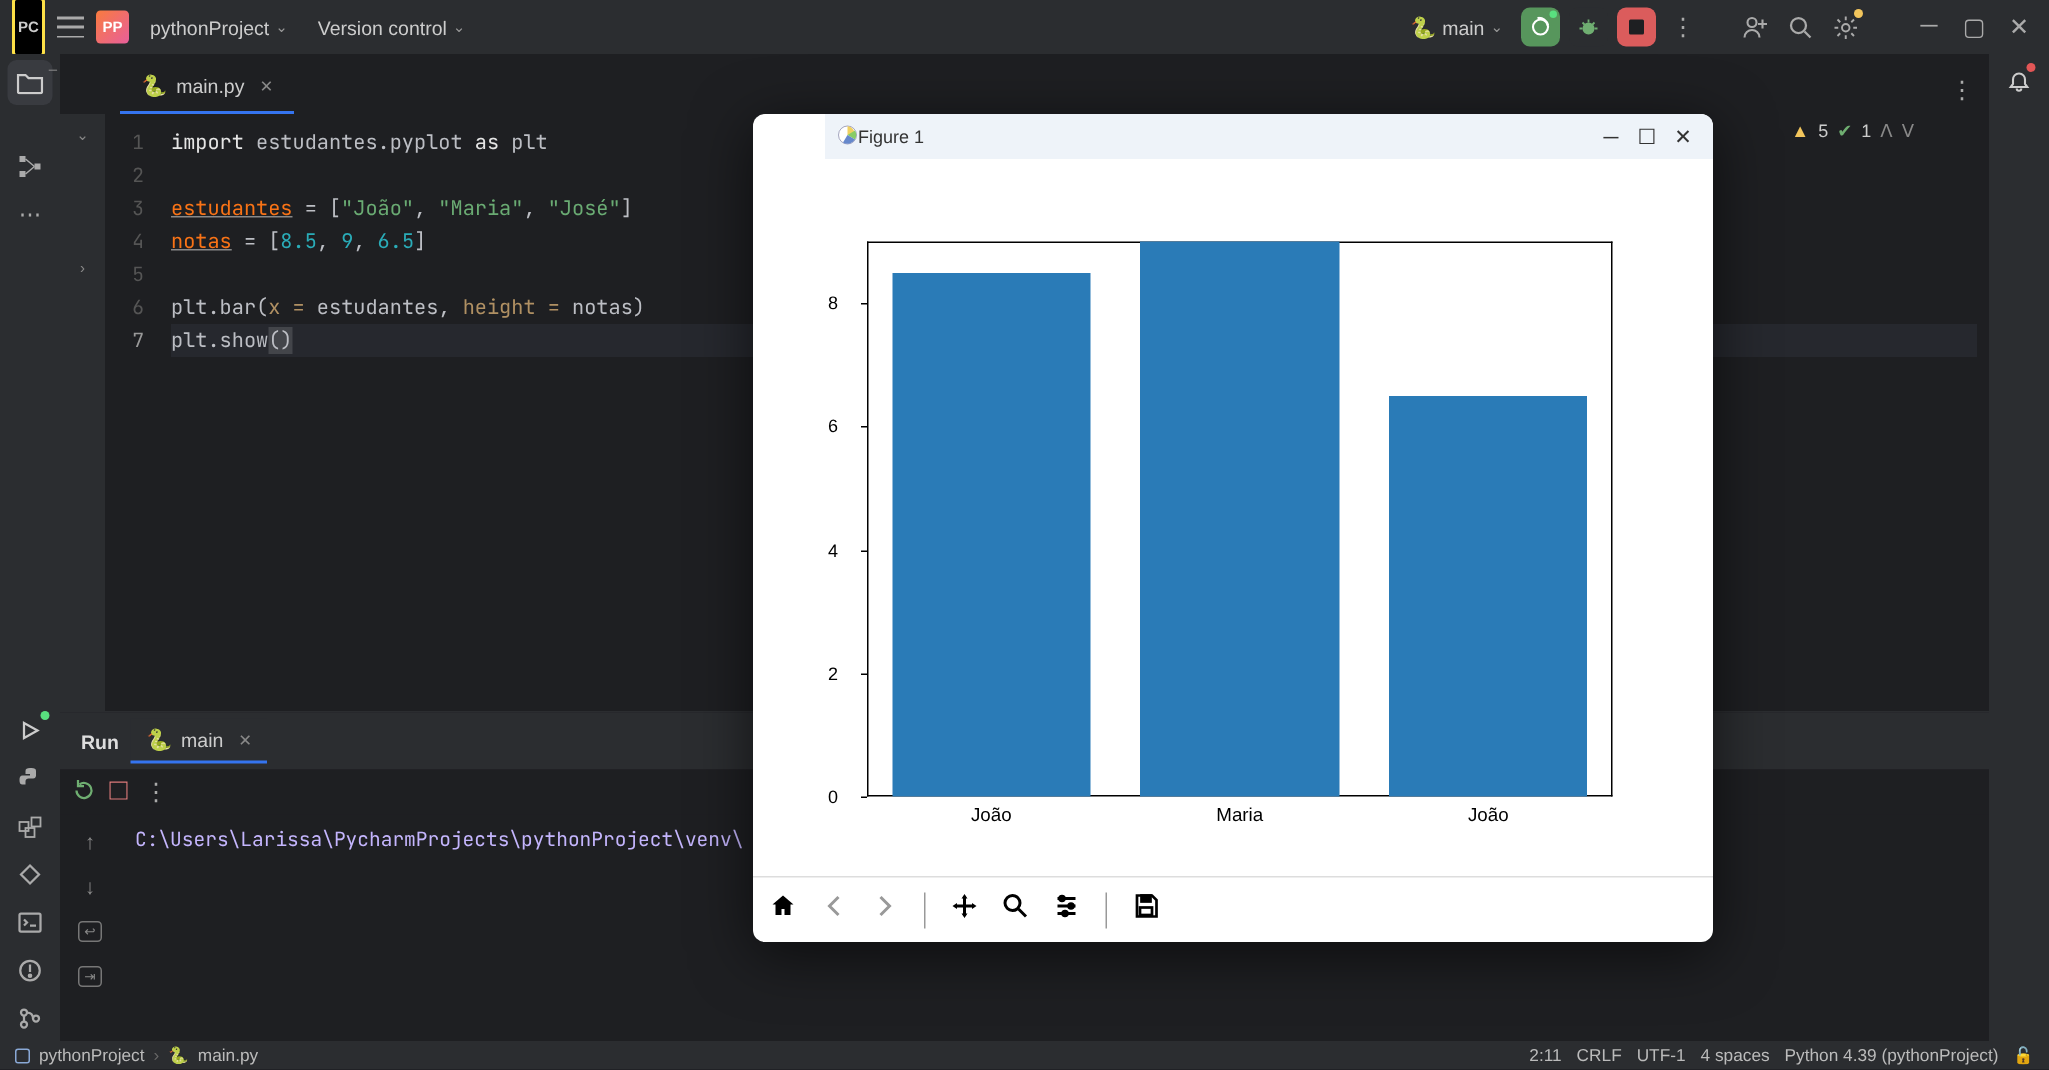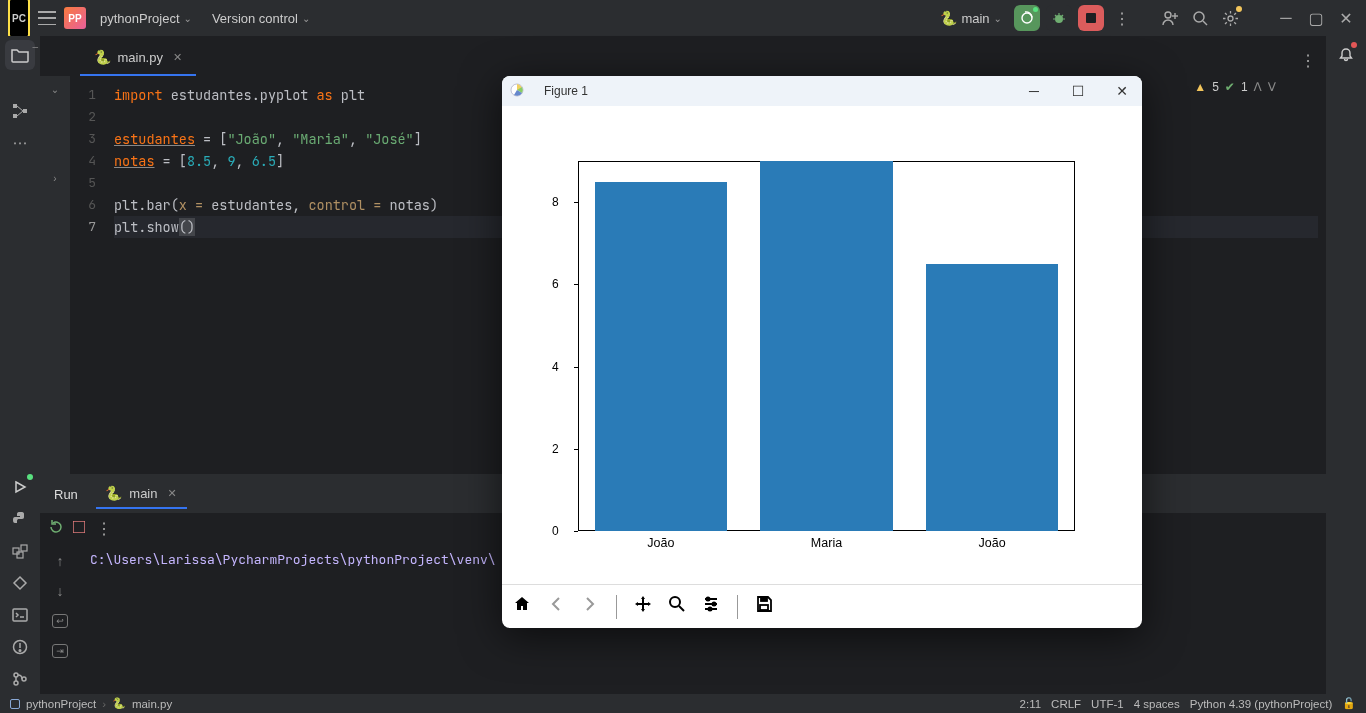--- a/index.html
+++ b/index.html
@@ -48,42 +48,42 @@
 .editor-right-actions{position:absolute; right:50px; top:44px; display:flex; gap:6px; align-items:center; color:#ccc; font-size:12px;}
 .editor-right-actions .warn{color:#f2c55c;}
 .editor-right-actions .ok{color:#6fae71;}
 
 .editor-region{flex:0 0 398px; display:flex; background:#1e1f22;}
 .fold-col{width:30px; background:#2b2d30; display:flex; flex-direction:column; align-items:center; padding-top:8px;}
 .fold-col .arr{color:#888; font-size:10px; cursor:pointer; margin-bottom:58px;}
 .gutter{width:36px; background:#1e1f22; text-align:right; padding:8px 10px 0 0; color:#555; font-family:"JetBrains Mono",Consolas,monospace; font-size:13px; line-height:22px;}
 .gutter .cur{color:#999;}
 .code{flex:1; padding:8px 8px 0 8px; font-family:"JetBrains Mono",Consolas,monospace; font-size:13.5px; line-height:22px; white-space:pre; color:#bcbec4;}
-.kw{color:#f97316;}
+.kw{color:#e5e5e5;}
 .imp{color:#bcbec4;}
 .str{color:#6aab73;}
 .num{color:#2aacb8;}
 .pr{color:#b09063;}
 .id{color:#f97316;}
 .und{text-decoration: underline; text-decoration-color:#888; text-decoration-style:solid;}
 .curline{background:#26282e; display:inline-block; width:100%;}
 
 .run-panel{flex:1; display:flex; flex-direction:column; background:#1e1f22; border-top:1px solid #2b2d30;}
 .run-tabs{height:38px; display:flex; align-items:center; gap:2px; padding:0 8px; color:#ccc; background:#2b2d30;}
-.run-title{color:#ddd; font-weight:400; margin-right:10px; padding:8px 6px;text-align:center;}
+.run-title{color:#ddd; font-weight:700; margin-right:0; padding:8px 6px;text-align:center;}
 .run-tab{display:flex; align-items:center; gap:6px; padding:6px 10px; border-bottom:2px solid #3574f0; background:#2b2d30;}
 .run-body{flex:1; display:flex;}
 .run-controls{width:40px; display:flex; flex-direction:column; align-items:center; padding-top:6px; gap:6px; background:#1e1f22;}
 .run-controls .c{width:24px;height:24px;display:flex;align-items:center;justify-content:center;cursor:pointer;color:#888;font-size:14px;border-radius:4px;}
 .outline-box{border:1px solid #777; border-radius:3px; padding:1px 3px; font-size:9px;}
 .run-output{flex:1; padding:8px 10px; font-family:"JetBrains Mono",Consolas,monospace; font-size:13px; color:#c4b5fd;}
 
 
 .mpl-window{position:absolute; left:502px; top:76px; width:640px; height:552px; background:#fff; border-radius:8px; box-shadow:0 8px 40px rgba(0,0,0,0.6); display:flex; flex-direction:column; overflow:hidden;}
-.mpl-titlebar{height:30px; background:#eef3f9; display:flex; align-items:center; padding:0 8px; gap:20px; font-size:12px; color:#333;}
+.mpl-titlebar{height:30px; background:#eef3f9; display:flex; align-items:center; padding:0 8px; gap:0; font-size:12px; color:#333;margin-left:48px;}
 .mpl-titlebar .spacer{flex:1;}
 .mpl-titlebar .winbtn{width:24px; text-align:center; cursor:pointer; font-size:14px; color:#333;}
 .mpl-canvas{flex:1; position:relative; background:#fff; padding:18px 30px 10px 30px;}
 .axes{position:absolute; left:76px; top:55px; width:497px; height:370px; border:1px solid #000; border-top:none; border-right:none;}
 .axes-top{position:absolute; left:76px; top:55px; width:497px; height:370px; border-top:1px solid #000; border-right:1px solid #000;}
 .bar-group{position:absolute; left:76px; top:55px; width:497px; height:370px;}
 .bar{position:absolute; bottom:0; background:#2a7bb7; width:126px;}
 .ytick{position:absolute; left:50px; font-size:12px; color:#000; transform:translateY(-50%);}
 .ytick-line{position:absolute; left:72px; width:4px; height:1px; background:#000;}
 .xtick{position:absolute; top:430px; font-size:12.5px; color:#000; transform:translateX(-50%);}
@@ -279,21 +279,21 @@
       <div>4</div>
       <div>5</div>
       <div>6</div>
       <div class="cur">7</div>
     </div>
     <div class="code"><span class="kw">import</span><span class="imp"> estudantes.pyplot </span><span class="kw">as</span><span class="imp"> plt</span>
 
 <span class="id und">estudantes</span><span> = [</span><span class="str">"João"</span><span>, </span><span class="str">"Maria"</span><span>, </span><span class="str">"José"</span><span>]</span>
 <span class="id und">notas</span><span> = [</span><span class="num">8.5</span><span>, </span><span class="num">9</span><span>, </span><span class="num">6.5</span><span>]</span>
 
-<span>plt.bar(</span><span class="pr">x</span><span class="pr"> = </span><span>estudantes, </span><span class="pr">control</span><span class="pr"> = </span><span>notas)</span>
+<span>plt.bar(</span><span class="pr">x</span><span class="pr"> = </span><span>estudantes, </span><span class="pr">height</span><span class="pr"> = </span><span>notas)</span>
 <span class="curline"><span>plt.show</span><span style="background:#43454a;">()</span></span></div>
   </div>
 
   <div class="run-panel">
     <div class="run-tabs">
       <span class="run-title">Run</span>
       <div class="run-tab">
         <span class="py-icon-small">🐍</span>
         <span>main</span>
         <span class="close-x">✕</span>

